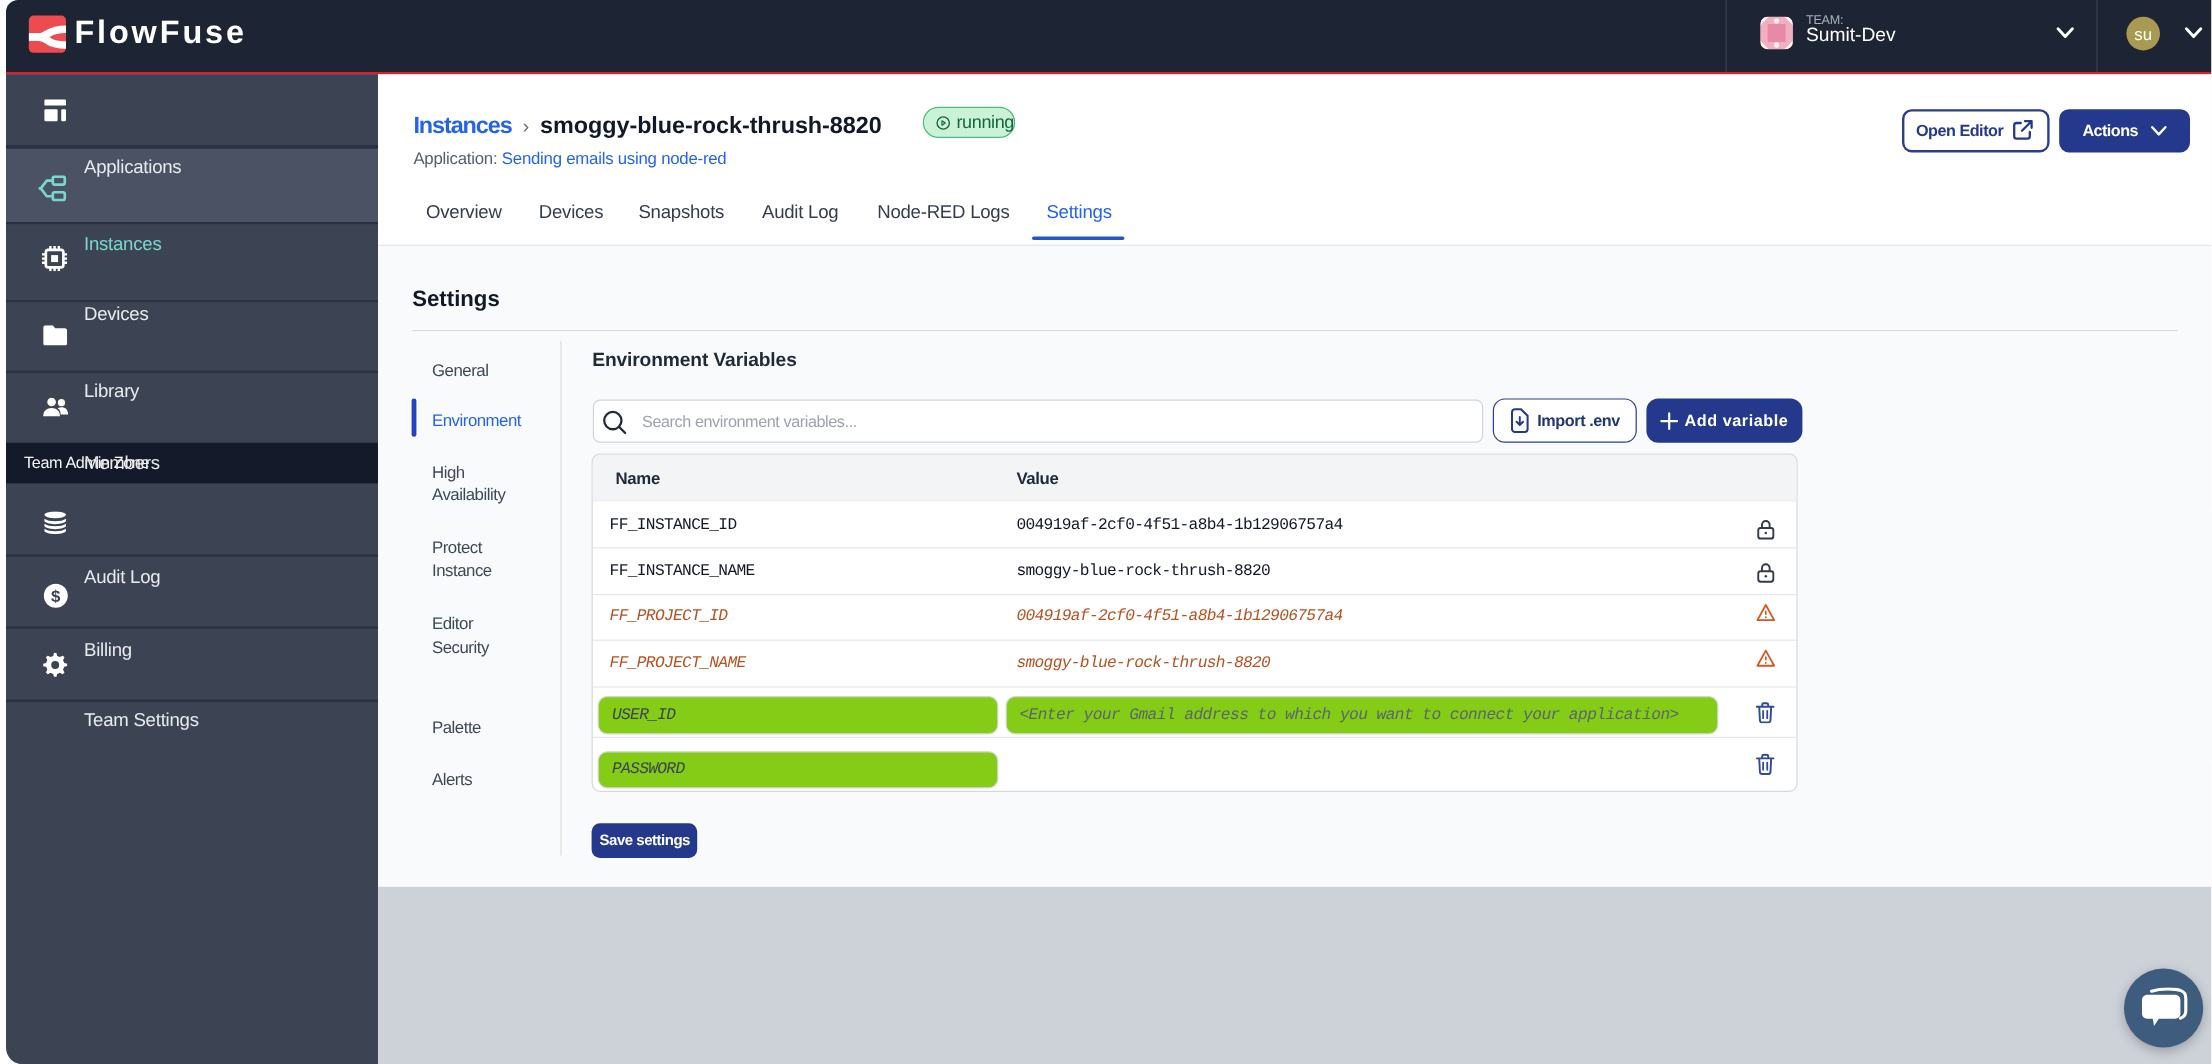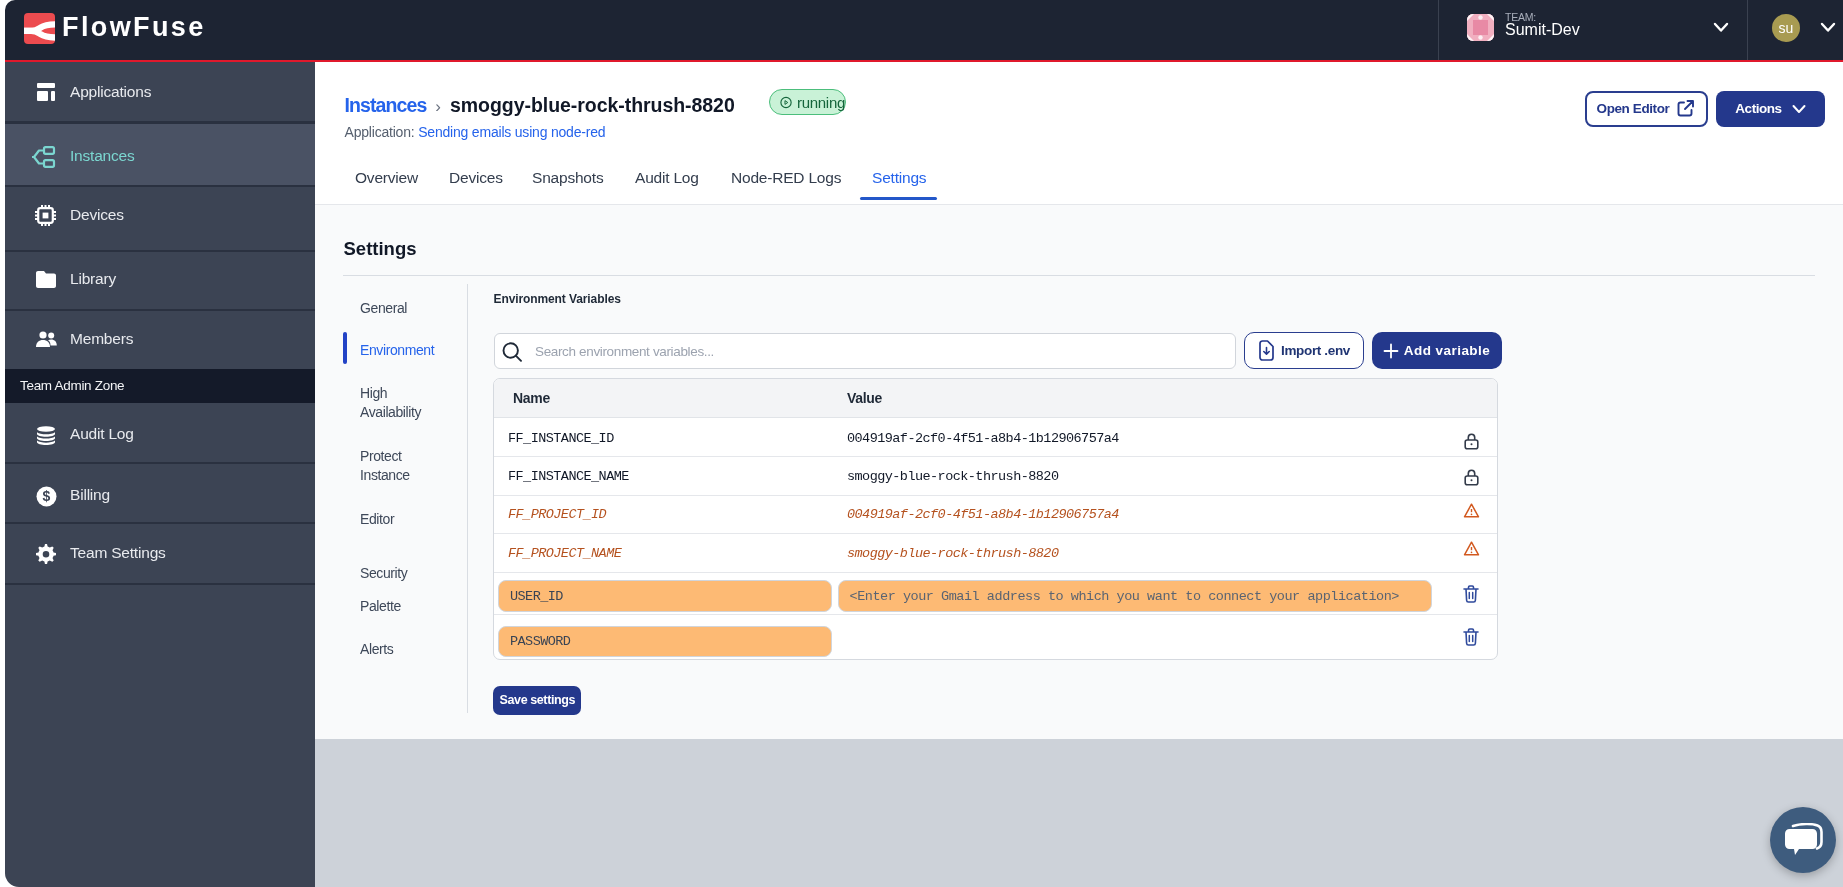--- a/index.html
+++ b/index.html
@@ -15,55 +15,55 @@
 .tdiv { position:absolute; top:0; width:1px; height:60px; background:#3A4150; }
 .teamav { position:absolute; left:1462px; top:14px; width:27px; height:27px; border-radius:6px; background:#F3BFCD; overflow:hidden; }
 .teamlbl { position:absolute; left:1500px; top:11px; font-size:10.5px; letter-spacing:-0.2px; color:#A8AEBB; }
 .teamname { position:absolute; left:1500px; top:20.5px; font-size:16px; color:#fff; }
 .suav { position:absolute; left:1767px; top:14px; width:28px; height:28px; border-radius:50%; background:#A89B51; color:#fff; font-size:14px; text-align:center; line-height:28px; }
 
 .sidebar { position:absolute; left:0; top:62px; width:310px; height:825px; background:#3C4454; }
 .srow { position:absolute; left:0; width:310px; background:#3C4454; }
 .srow.active { background:#4A5264; }
 .ssep { position:absolute; left:0; width:310px; background:#2A3140; }
-.slabel { position:absolute; left:65px; color:#E8EAEE; font-size:15.5px; letter-spacing:-0.2px; }
+.slabel { position:absolute; left:65px; color:#E8EAEE; font-size:15.5px; letter-spacing:-0.2px;margin-top:48px; }
 .slabel.teal { color:#7BD6D0; }
 .taz { position:absolute; left:0; width:372px; background:#141A29; color:#F3F4F6; font-size:13.5px; letter-spacing:-0.3px; }
 
 .content { position:absolute; left:310px; top:62px; width:1528px; height:825px; background:#fff; }
 .bodybg { position:absolute; left:0; top:142px; width:1528px; height:535px; background:#F9FAFB; }
 .graybottom { position:absolute; left:0; top:677px; width:1528px; height:148px; background:#CDD2D9; }
 .crumb1 { position:absolute; top:32px; left:29.5px; font-size:19.5px; font-weight:bold; color:#111827; }
 .badge { position:absolute; left:454px; top:27px; width:77px; height:26px; border:1px solid #4CBE7C; background:#C9F2D7; border-radius:14.5px; color:#15653B; font-size:15px; letter-spacing:-0.2px; display:flex; align-items:center; }
 .appline { position:absolute; top:62px; left:29.5px; font-size:14px; letter-spacing:-0.2px; color:#555F6E; }
 .appline a { color:#2563EB; text-decoration:none; }
 .tab { position:absolute; top:107px; font-size:15.5px; letter-spacing:-0.2px; color:#333D4D; }
 .tab.blue { color:#2563EB; }
 .tabline { position:absolute; left:0; top:142px; width:1528px; height:1px; background:#E5E7EB; }
 .tabunder { position:absolute; left:545px; top:135px; width:77px; height:3px; background:#2357C9; border-radius:2px; }
 .h1 { position:absolute; left:28.5px; top:176px; font-size:18.5px; font-weight:bold; color:#111827; }
 .hdiv { position:absolute; left:28px; top:213px; width:1472px; height:1px; background:#D9DDE3; }
 .snav { position:absolute; font-size:14px; letter-spacing:-0.4px; color:#3E4859; line-height:19.4px; }
 .snav.blue { color:#2563EB; }
 .sbar { position:absolute; left:28px; top:270px; width:4px; height:32px; background:#2343C6; border-radius:2px; }
 .vdiv { position:absolute; left:152px; top:222px; width:1px; height:429px; background:#D9DDE3; }
-.h2 { position:absolute; left:178.5px; top:230px; font-size:12px; font-weight:bold; color:#1F2937; letter-spacing:-0.1px; }
+.h2 { position:absolute; left:178.5px; top:230px; font-size:16px; font-weight:bold; color:#1F2937; letter-spacing:-0.1px; }
 .search { position:absolute; left:178.5px; top:271px; width:742px; height:36px; background:#fff; border:1px solid #D1D5DB; border-radius:6px; }
 .search .ph { position:absolute; left:40.5px; top:10px; font-size:13.5px; letter-spacing:-0.35px; color:#9CA3AF; }
 .btn-import { position:absolute; left:929px; top:270px; width:120px; height:37px; background:#fff; border:1.8px solid #2A3E8F; border-radius:10px; color:#203573; font-weight:bold; font-size:13.5px; letter-spacing:-0.35px; display:flex; align-items:center; justify-content:center; gap:6px; }
 .btn-add { position:absolute; left:1056.5px; top:270px; width:130px; height:37px; background:#24388C; border-radius:10px; color:#fff; font-weight:bold; font-size:13.5px; letter-spacing:0.45px; display:flex; align-items:center; justify-content:center; gap:5px; }
 .mono { font-family:"Liberation Mono", monospace; font-size:13.5px; letter-spacing:-0.55px; }
 
 .tbl { position:absolute; left:178px; top:316px; width:1005px; height:282px; background:#fff; border:1px solid #D5D9DF; border-radius:7px;padding-left:16px; }
 .thead { position:absolute; left:0; top:0; width:1003px; height:39px; background:#F3F4F6; border-bottom:1px solid #E1E4E8; border-radius:6px 6px 0 0; }
 .th { position:absolute; top:0; height:39px; line-height:39px; font-size:14px; letter-spacing:-0.3px; font-weight:bold; color:#1F2937; }
 .trow { position:absolute; left:0; width:1003px; border-bottom:1px solid #E5E7EB; }
 .cell { position:absolute; color:#111827; white-space:nowrap; }
 .cell.orange { color:#B5521F; font-style:italic; }
-.rinput { position:absolute; border:1px solid #D1D5DB; border-radius:8px; background:#fdba74; }
+.rinput { position:absolute; border:1px solid #D1D5DB; border-radius:8px; background:#84cc16;font-style:italic; }
 .rinput .mono { position:absolute; left:11px; color:#3A4454; white-space:nowrap; }
 .save { position:absolute; left:178.3px; top:624px; width:88px; height:28.5px; background:#24388C; border-radius:7px; color:#fff; font-weight:bold; font-size:12.5px; letter-spacing:-0.4px; text-align:center; line-height:28.5px; }
 .btn-openeditor { position:absolute; left:1269.5px; top:28.5px; width:123px; height:36px; background:#fff; border:2px solid #2A3E8F; border-radius:8px; color:#24388C; font-weight:bold; font-size:13.5px; display:flex; align-items:center; justify-content:center; gap:7px; }
 .btn-actions { position:absolute; left:1401px; top:28.5px; width:109px; height:36px; background:#24388C; border-radius:8px; color:#fff; font-weight:bold; font-size:13.5px; display:flex; align-items:center; justify-content:center; gap:10px; }
 .chat { position:absolute; left:1455px; top:745px; width:66px; height:66px; border-radius:50%; background:#3E5C7E; box-shadow:0 3px 10px rgba(0,0,0,0.25); }
 </style>
 </head>
 <body>
 <div class="app">
 
@@ -198,21 +198,21 @@
     <div class="tabunder"></div>
     <div class="tabline"></div>
     <div class="h1">Settings</div>
     <div class="hdiv"></div>
     <div class="snav" style="left:45px; top:237px;">General</div>
     <div class="sbar"></div>
     <div class="snav blue" style="left:45px; top:279px;">Environment</div>
     <div class="snav" style="left:45px; top:322px;">High<br>Availability</div>
     <div class="snav" style="left:45px; top:385px;">Protect<br>Instance</div>
     <div class="snav" style="left:45px; top:448px;">Editor</div>
-    <div class="snav" style="left:45px; top:502px;">Security</div>
+    <div class="snav" style="left:45px; top:468px;">Security</div>
     <div class="snav" style="left:45px; top:535px;">Palette</div>
     <div class="snav" style="left:45px; top:578px;">Alerts</div>
     <div class="vdiv"></div>
     <div class="h2">Environment Variables</div>
     <div class="search">
       <svg class="abs" style="left:6.5px; top:7px;" width="21" height="21" viewBox="0 0 21 21">
           <circle cx="9.7" cy="9.5" r="7.2" stroke="#1F2937" stroke-width="1.9" fill="none"></circle>
           <path d="M14.8 14.6 L20 19.8" stroke="#1F2937" stroke-width="1.9" stroke-linecap="round"></path>
         </svg>
       <div class="ph">Search environment variables...</div>

